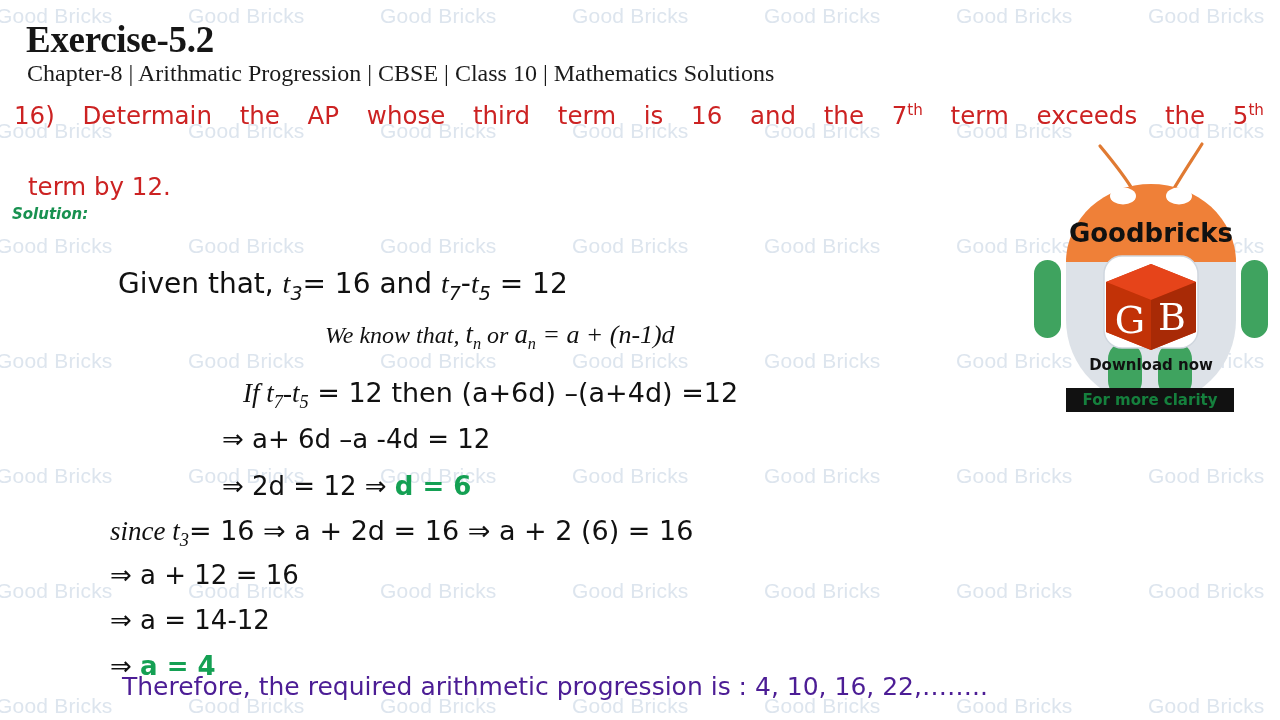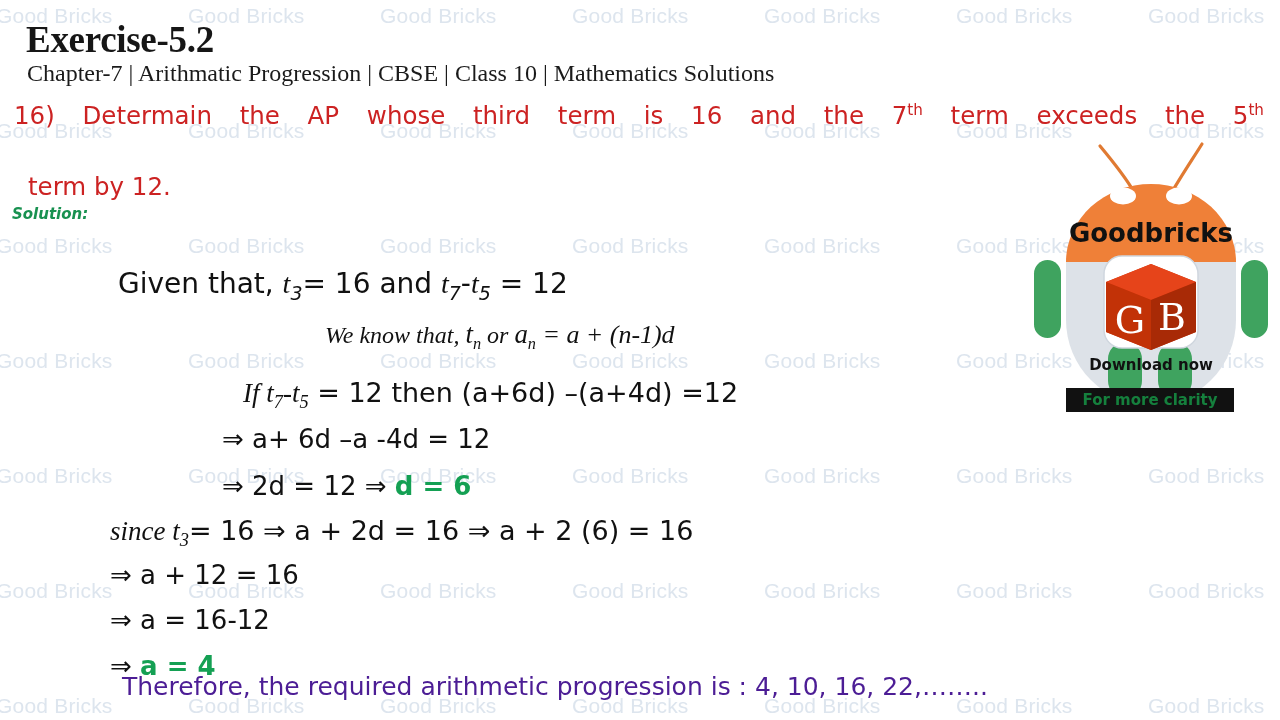--- a/index.html
+++ b/index.html
@@ -194,21 +194,21 @@
       <div class="wm" style="left: 380px; top: 694px; color: rgb(221, 229, 238);">Good Bricks</div>
       <div class="wm" style="left: 572px; top: 694px; color: rgb(221, 229, 238);">Good Bricks</div>
       <div class="wm" style="left: 764px; top: 694px; color: rgb(221, 229, 238);">Good Bricks</div>
       <div class="wm" style="left: 956px; top: 694px; color: rgb(221, 229, 238);">Good Bricks</div>
       <div class="wm" style="left: 1148px; top: 694px; color: rgb(221, 229, 238);">Good Bricks</div>
     </div>
 
   <div id="content">
 
     <div class="title">Exercise-5.2</div>
-    <div class="subtitle">Chapter-7 | Arithmatic Progression | CBSE | Class 10 | Mathematics Solutions</div>
+    <div class="subtitle">Chapter-8 | Arithmatic Progression | CBSE | Class 10 | Mathematics Solutions</div>
 
     <div class="question">
       <span class="ln1"><span>16) Determain the AP whose third term is 16 and the 7</span><sup>th</sup><span> term exceeds the 5</span><sup>th</sup></span>
       <span class="ln2">term by 12.</span>
     </div>
 
     <div class="solution-label">Solution:</div>
 
     <div class="mathline" id="l-given"><span>Given that, </span><span class="serif-it">t</span><span class="sub">3</span><span>= 16  and </span><span class="serif-it">t</span><span class="sub">7</span><span>-</span><span class="serif-it">t</span><span class="sub">5</span><span> = 12</span></div>
 
@@ -217,21 +217,21 @@
     <div class="mathline" id="l-if"><span class="serif-it">If </span><span class="serif-it">t</span><span class="sub serif-it">7</span><span class="serif-it">-</span><span class="serif-it">t</span><span class="sub serif-it">5</span><span> = 12 then (a+6d) –(a+4d) =12</span></div>
 
     <div class="mathline" id="l-step1"><span class="arrow">⇒</span><span>&nbsp;</span><span>a+ 6d –a -4d = 12</span></div>
 
     <div class="mathline" id="l-step2"><span class="arrow">⇒</span><span>&nbsp;</span><span>2d = 12 </span><span class="arrow">⇒</span><span>&nbsp;</span><span class="grn">d = 6</span></div>
 
     <div class="mathline" id="l-since"><span class="serif-it">since </span><span class="serif-it">t</span><span class="sub serif-it">3</span><span>= 16  </span><span class="arrow">⇒</span><span> a + 2d = 16 </span><span class="arrow">⇒</span><span> a + 2 (6) = 16</span></div>
 
     <div class="mathline" id="l-step3"><span class="arrow">⇒</span><span>&nbsp;</span><span>a + 12 = 16</span></div>
 
-    <div class="mathline" id="l-step4"><span class="arrow">⇒</span><span>&nbsp;</span><span>a = 16-12</span></div>
+    <div class="mathline" id="l-step4"><span class="arrow">⇒</span><span>&nbsp;</span><span>a = 14-12</span></div>
 
     <div class="mathline" id="l-step5"><span class="arrow">⇒</span><span>&nbsp;</span><span class="grn">a = 4</span></div>
 
     <div class="conclusion">Therefore, the required arithmetic progression is : 4, 10, 16, 22,……..</div>
   </div>
 
   <div id="logo">
     <svg width="258" height="272" viewBox="0 0 258 272" xmlns="http://www.w3.org/2000/svg">
 
       <path d="M78 16 C 93 34, 104 48, 112 62" stroke="#e07a32" stroke-width="3.2" fill="none" stroke-linecap="round"></path>

